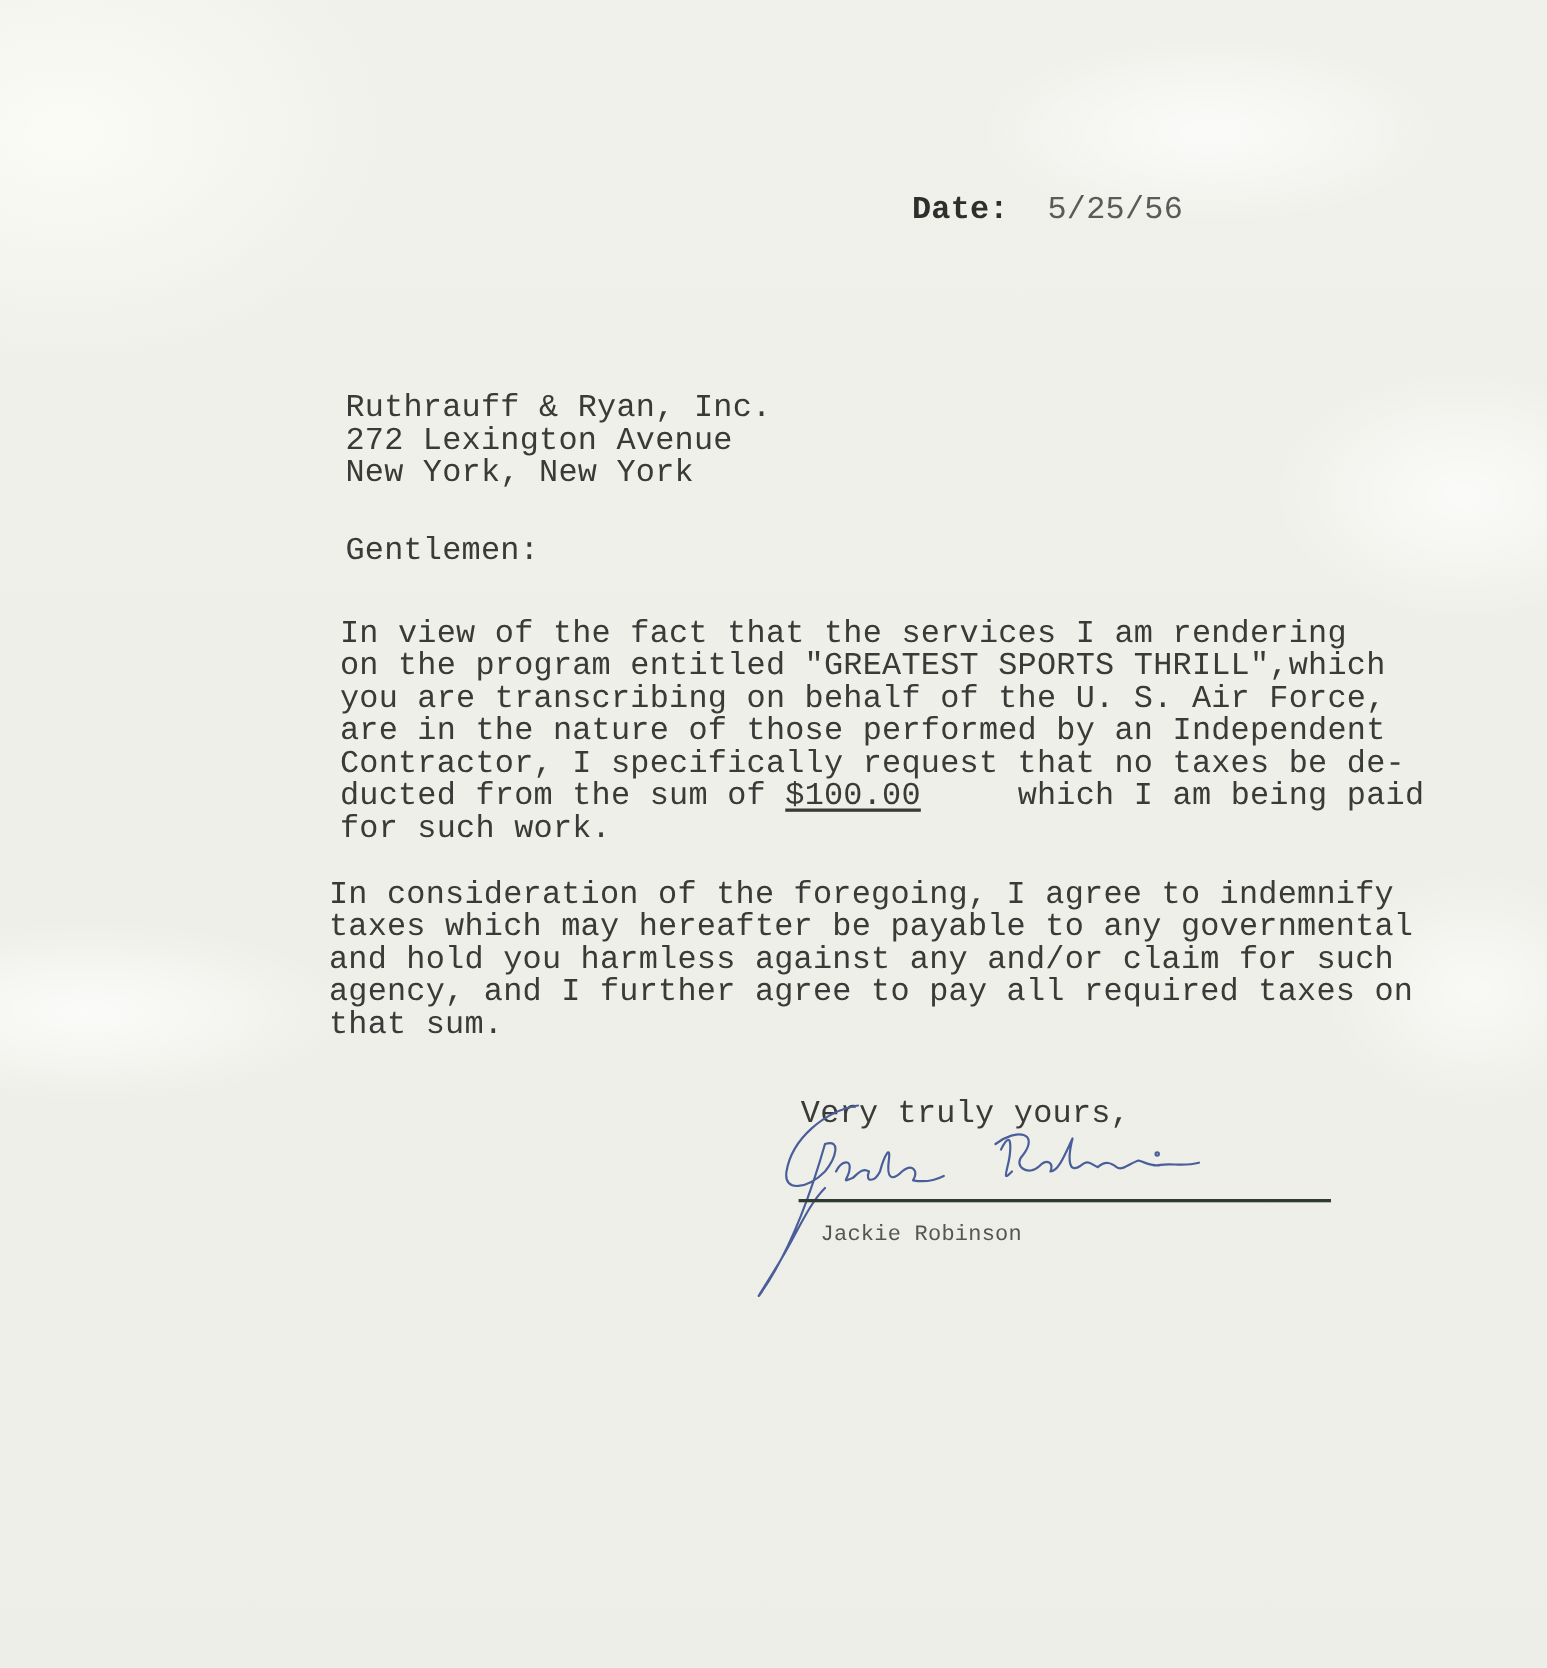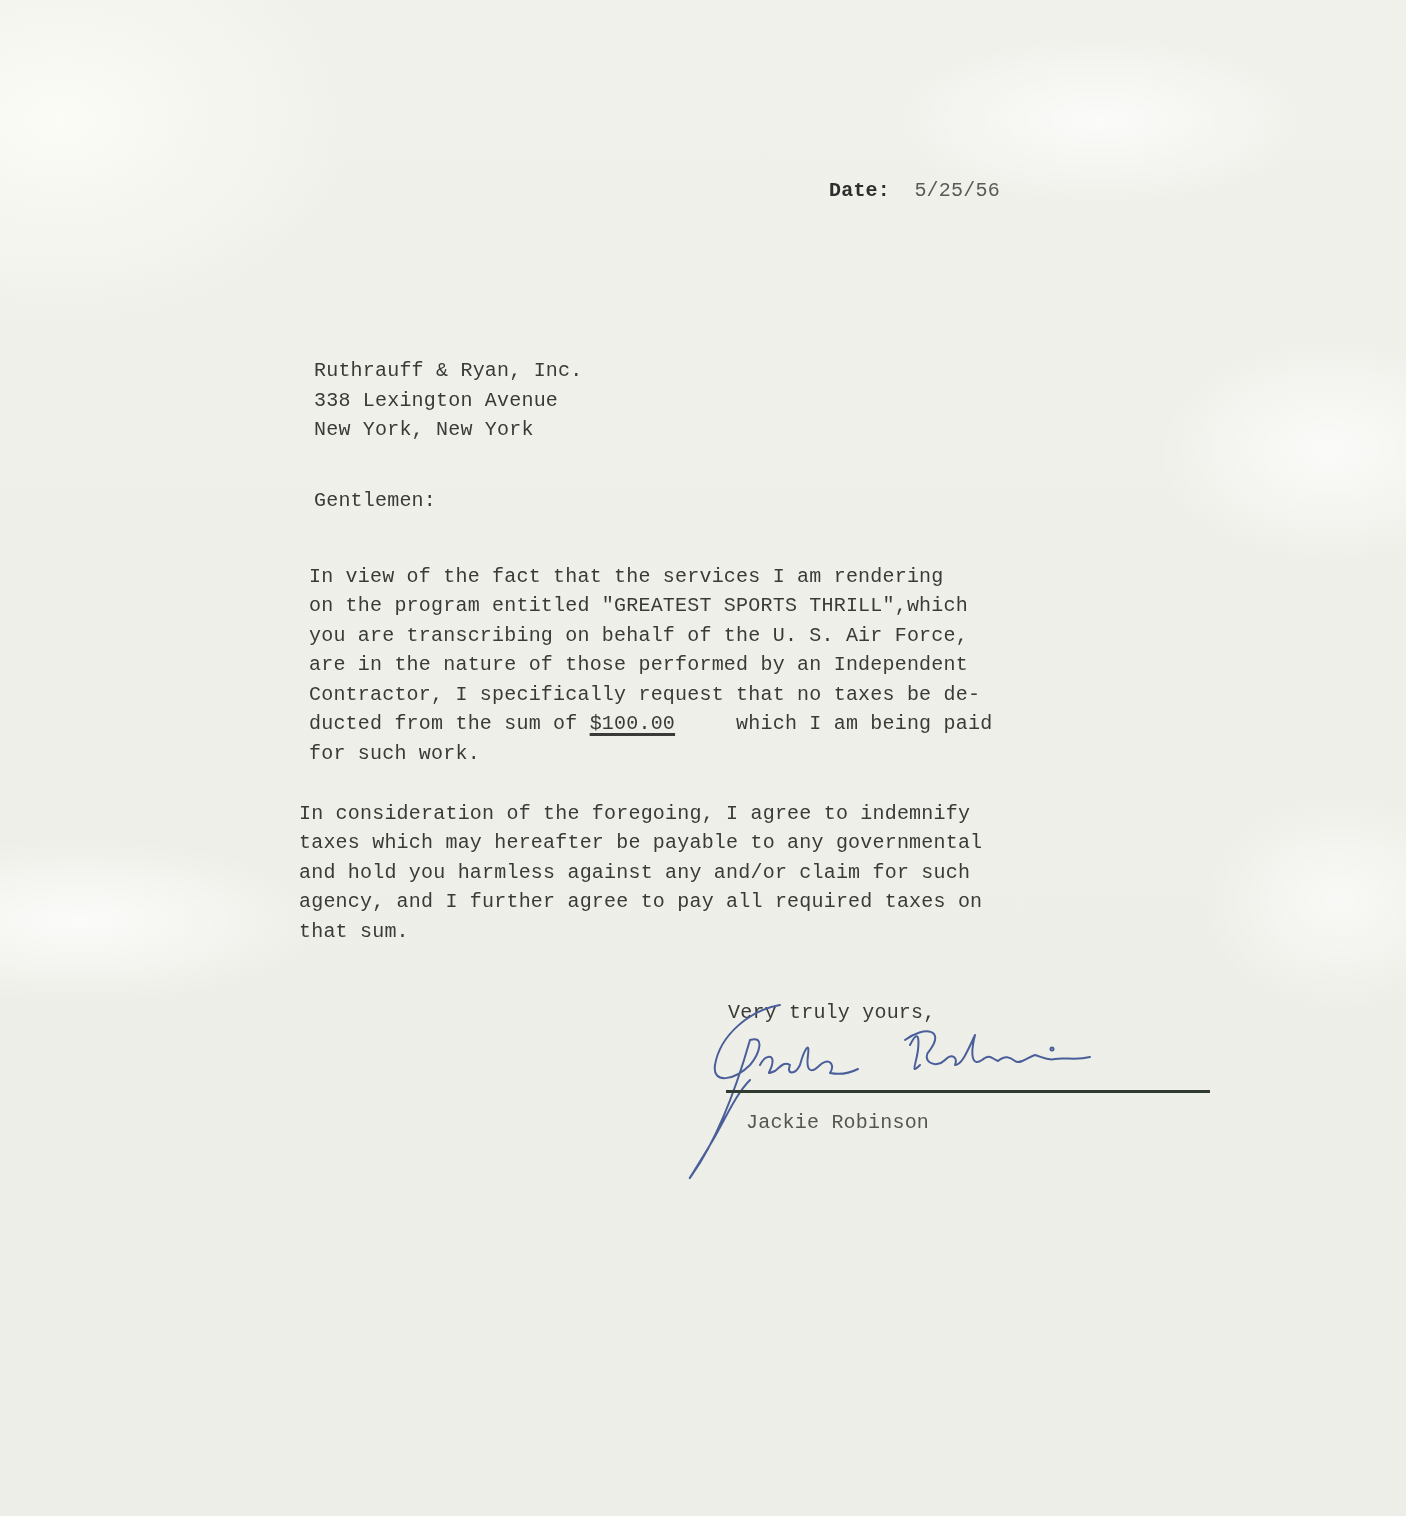--- a/index.html
+++ b/index.html
@@ -13,36 +13,36 @@
   .paper {
     position:absolute; inset:0;
     background:
       radial-gradient(ellipse 420px 300px at 60px 120px, rgba(255,255,250,0.75), rgba(255,255,250,0) 70%),
       radial-gradient(ellipse 300px 120px at 1100px 120px, rgba(255,255,255,0.7), rgba(255,255,255,0) 70%),
       radial-gradient(ellipse 250px 160px at 1330px 450px, rgba(255,255,255,0.7), rgba(255,255,255,0) 70%),
       radial-gradient(ellipse 350px 120px at 80px 920px, rgba(255,255,255,0.75), rgba(255,255,255,0) 70%),
       radial-gradient(ellipse 200px 160px at 1340px 900px, rgba(255,255,255,0.6), rgba(255,255,255,0) 70%),
       linear-gradient(180deg,#f1f1ec 0%,#efefe9 50%,#eeeee8 100%);
   }
-  .typed { position:absolute; font-size:20px; letter-spacing:0.2px; white-space:pre; line-height:29.5px; }
+  .typed { position:absolute; font-size:29px; letter-spacing:0.2px; white-space:pre; line-height:29.5px; }
   .date-label { font-weight:bold; color:#2e2e2c; }
   .date-value { color:#5a5a58; }
   .underline-amount { text-decoration:underline; text-decoration-thickness:3px; text-underline-offset:4px; }
   .sig-line { position:absolute; left:726px; top:1090px; width:484px; height:3px; background:#2f3a30; }
   .sig-svg { position:absolute; left:680px; top:995px; }
   .signer { color:#555552; }
 </style>
 </head>
 <body>
 
 <div class="paper"></div>
 
 <div class="typed" style="left:829px;top:176px;"><span class="date-label">Date:</span>  <span class="date-value">5/25/56</span></div>
 
-<div class="typed" style="left:314px;top:356px;"><div>Ruthrauff &amp; Ryan, Inc.</div><div>338 Lexington Avenue</div><div>New York, New York</div></div>
+<div class="typed" style="left:314px;top:356px;"><div>Ruthrauff &amp; Ryan, Inc.</div><div>272 Lexington Avenue</div><div>New York, New York</div></div>
 
 <div class="typed" style="left:314px;top:474px;margin-top:12px;">Gentlemen:</div>
 
 <div class="typed" style="left:309px;top:532px;">
 <div>In view of the fact that the services I am rendering</div><div>on the program entitled "GREATEST SPORTS THRILL",which</div><div>you are transcribing on behalf of the U. S. Air Force,</div><div>are in the nature of those performed by an Independent</div><div>Contractor, I specifically request that no taxes be de-</div><div><span>ducted from the sum of </span><span class="underline-amount">$100.00</span><span>     which I am being paid</span></div><div>for such work.</div>
 </div>
 
 <div class="typed" style="left:299px;top:769px;">
 <div>In consideration of the foregoing, I agree to indemnify</div><div>taxes which may hereafter be payable to any governmental</div><div>and hold you harmless against any and/or claim for such</div><div>agency, and I further agree to pay all required taxes on</div><div>that sum.</div>
 </div>

